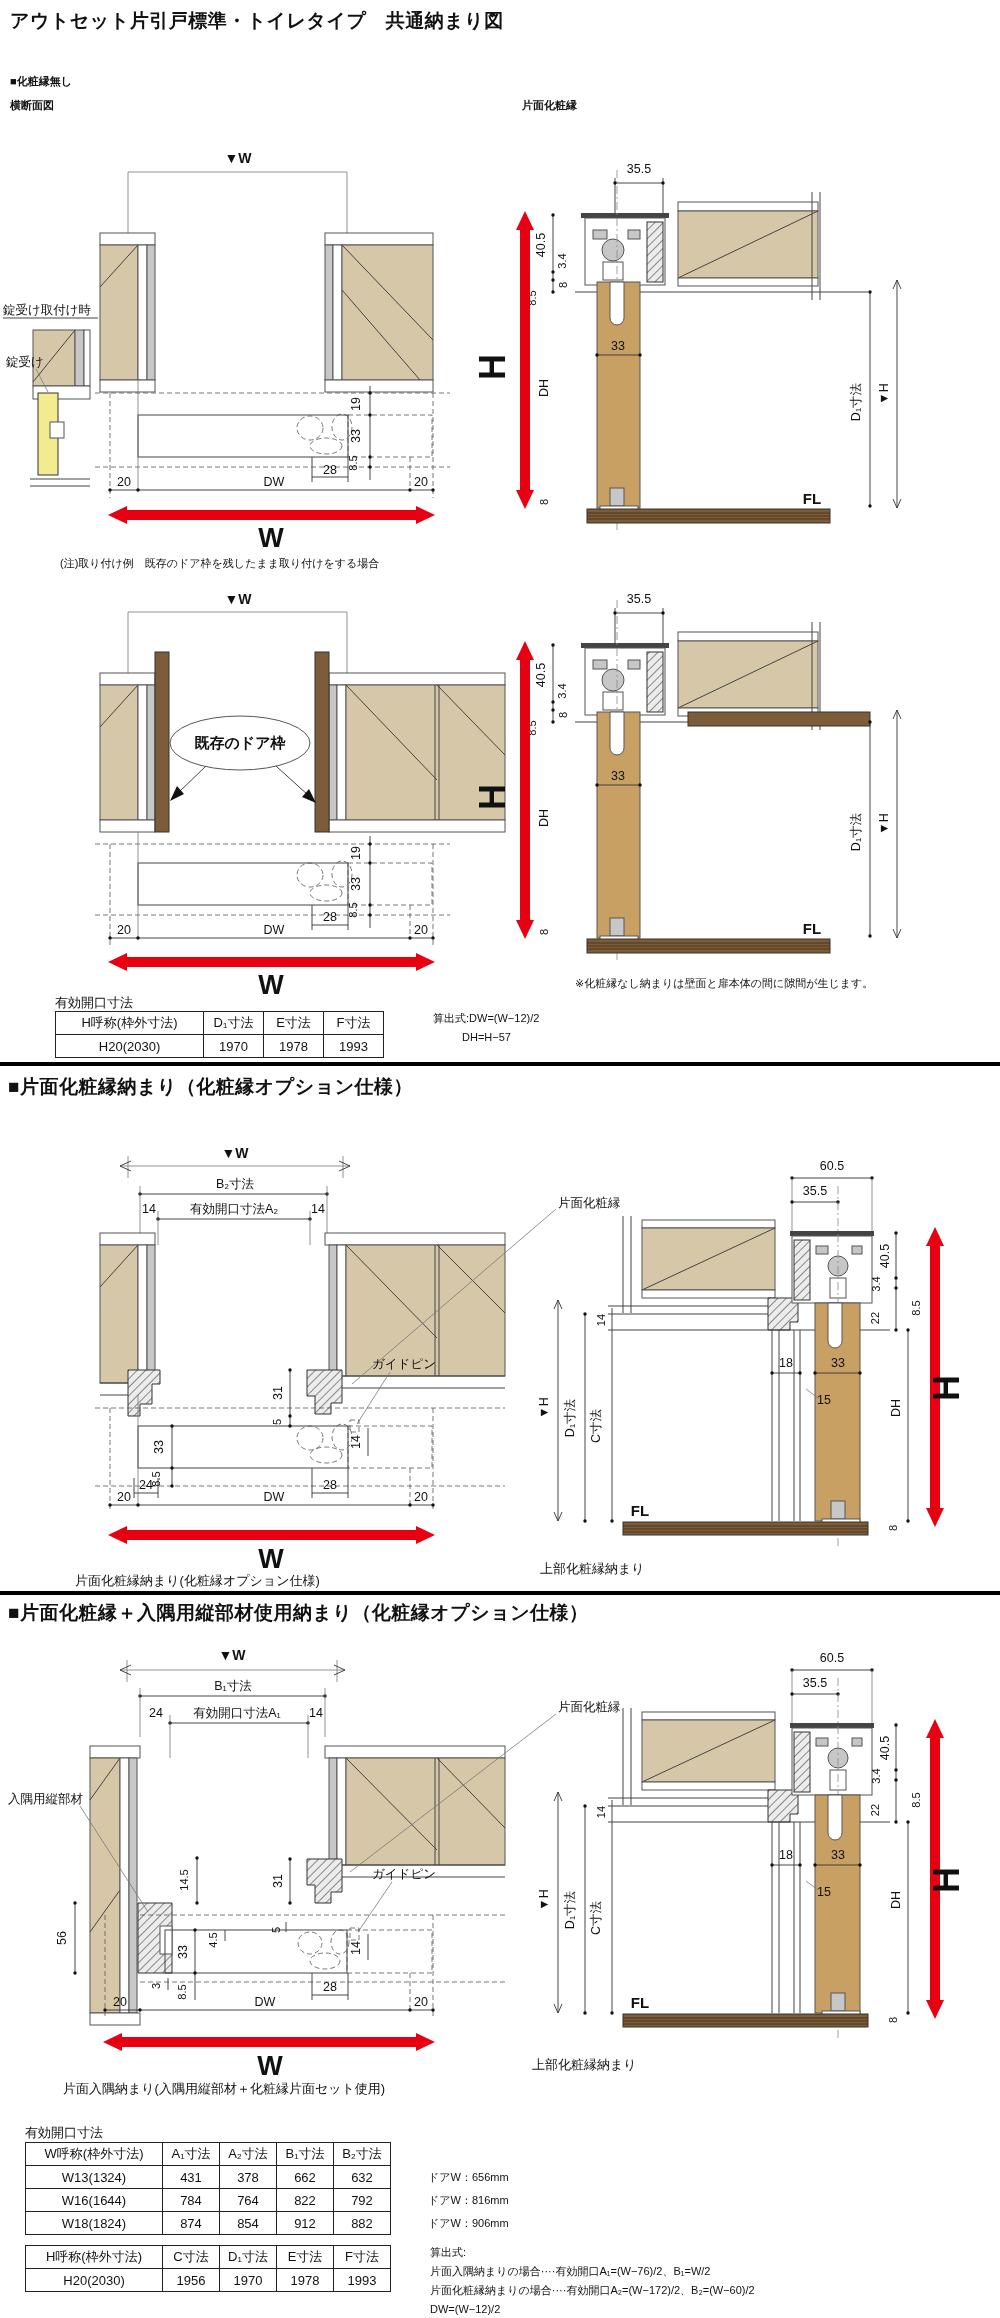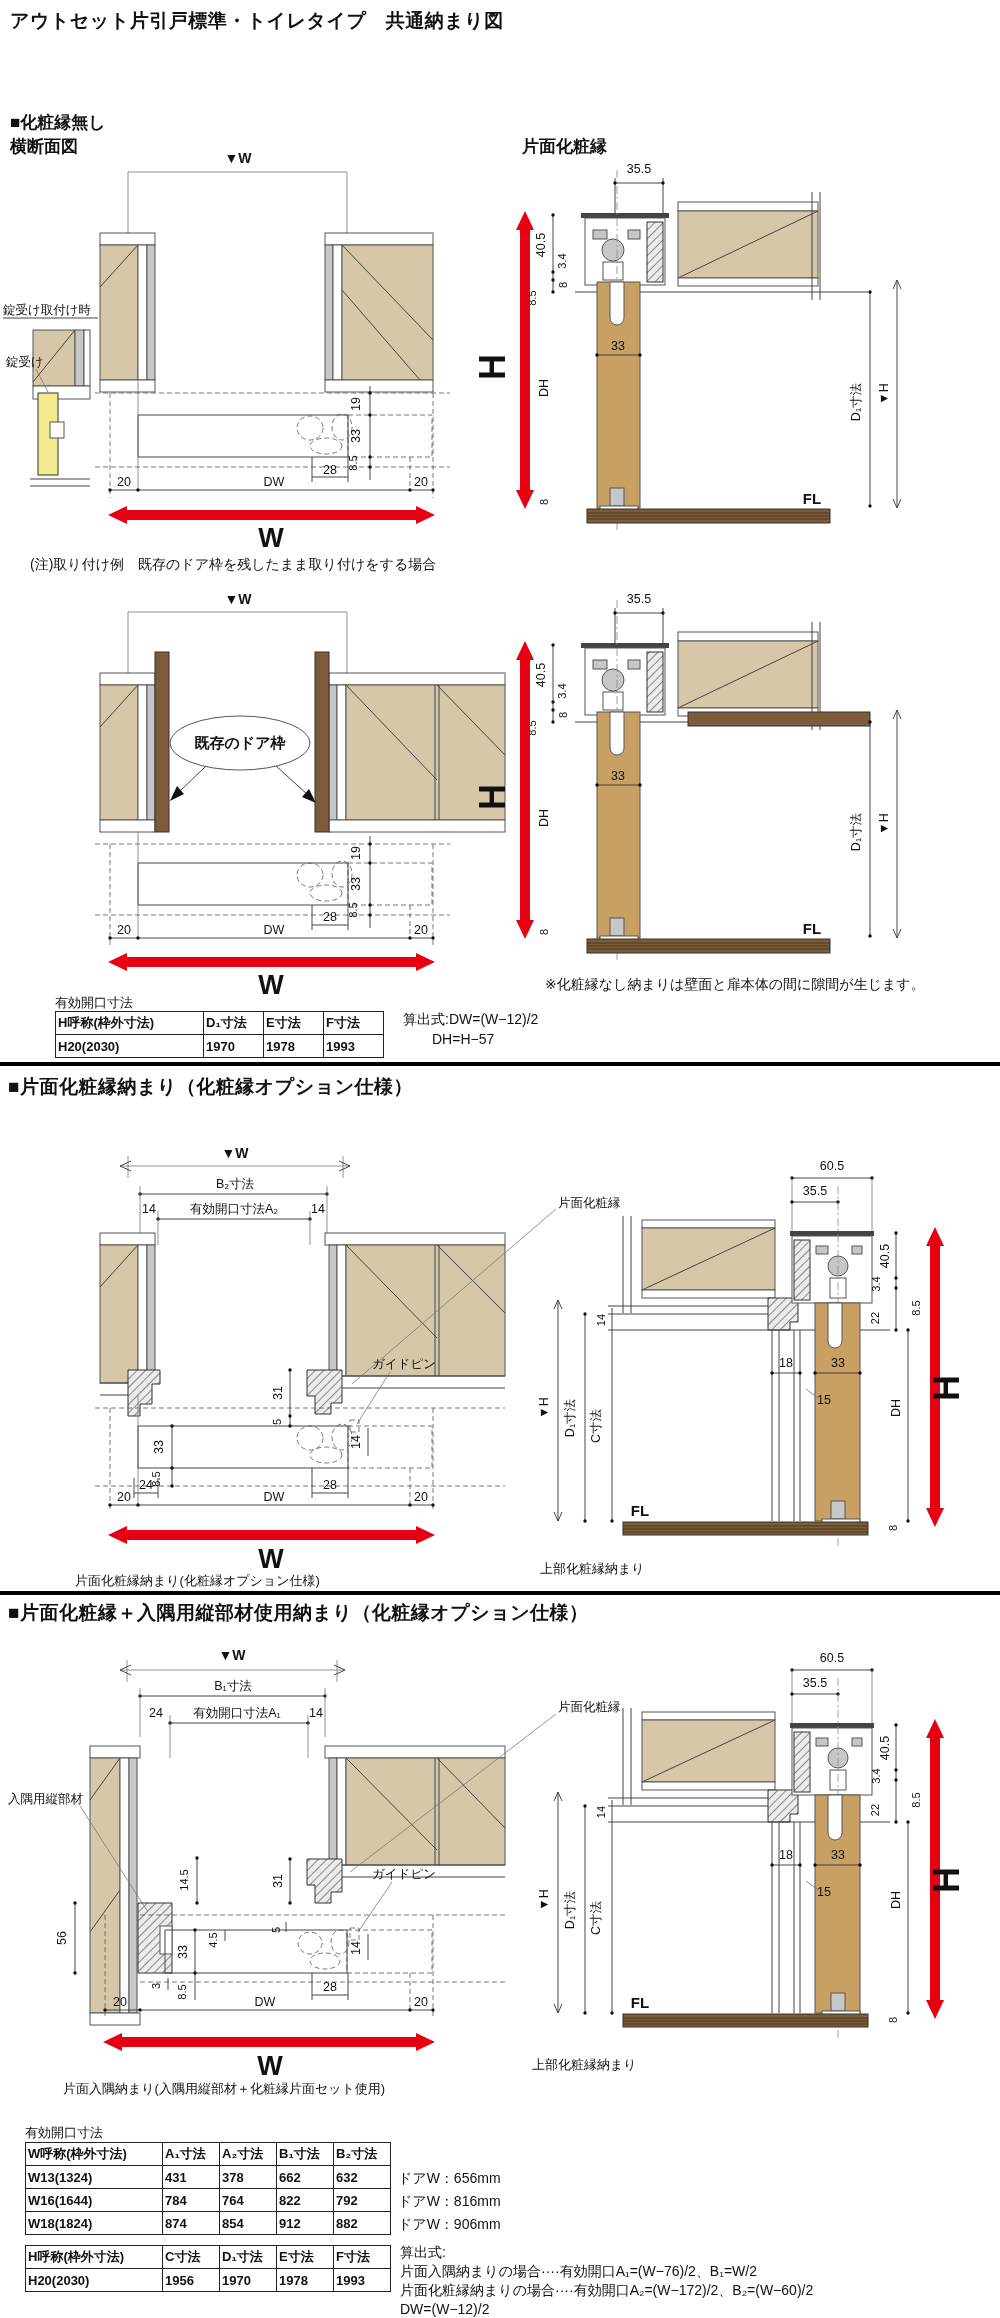--- a/index.html
+++ b/index.html
@@ -1,25 +1,25 @@
 <!DOCTYPE html>
 <html><head>
 <meta charset="utf-8">
 <style>
   html,body{margin:0;padding:0;}
   body{width:1000px;height:2318px;position:relative;background:#fff;
        font-family:"Liberation Sans","DejaVu Sans",sans-serif;color:#111;}
   .abs{position:absolute;}
   .hdr1{font-size:19px;font-weight:bold;letter-spacing:.5px;}
-  .sub{font-size:17px;font-weight:bold;margin-top:37px;}
-  .note{font-size:14px;}
+  .sub{font-size:11px;font-weight:bold;}
+  .note{font-size:11px;margin-left:30px;}
   .cap{font-size:13px;}
   .divider{position:absolute;left:0;width:1000px;height:4px;background:#000;}
   table.dims{border-collapse:collapse;font-size:13px;table-layout:fixed;}
-  table.dims th,table.dims td{border:1px solid #222;text-align:left;padding:1px 2px;font-weight:bold;height:20px;}
+  table.dims th,table.dims td{border:1px solid #222;text-align:center;padding:1px 2px;font-weight:normal;height:20px;}
   svg{position:absolute;left:0;overflow:visible;}
   svg text{fill:#111;font-family:"Liberation Sans","DejaVu Sans",sans-serif;}
   .t{font-size:12.5px;}
   .ts{font-size:11px;}
   .tm{font-size:14px;font-weight:bold;}
   .tl{font-size:15px;font-weight:bold;}
   .big{font-size:27px;font-weight:bold;}
   .bigH{font-size:36px;font-weight:bold;}
   .ln{stroke:#444;stroke-width:1;fill:none;}
   .lt{stroke:#777;stroke-width:.8;fill:none;}

